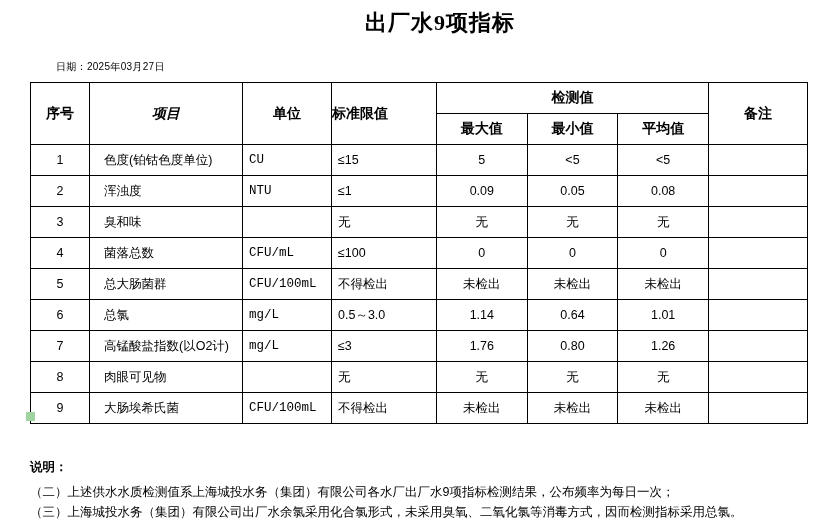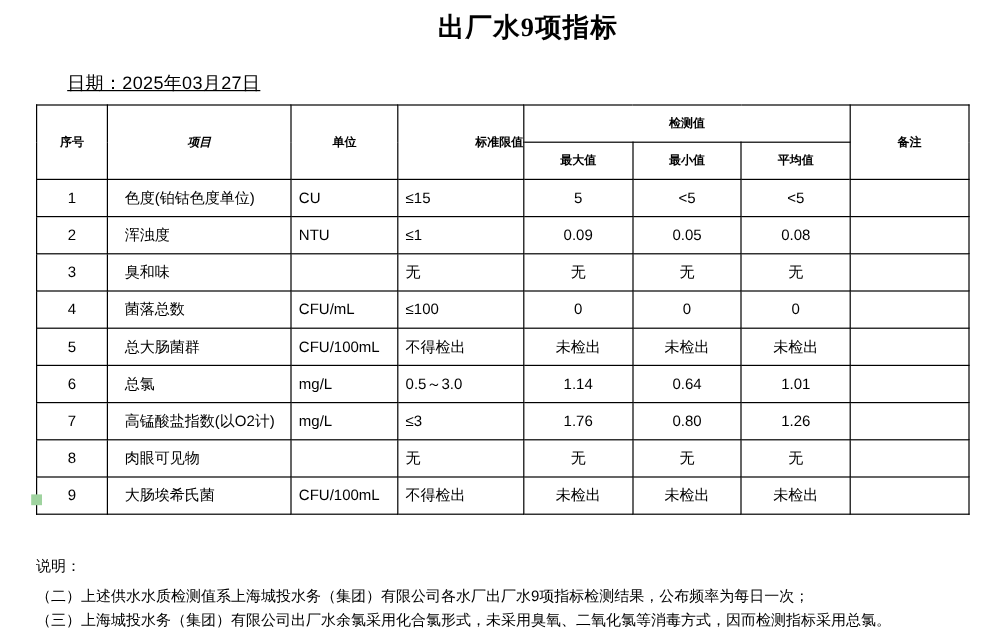--- a/index.html
+++ b/index.html
@@ -24,62 +24,62 @@
     text-align: center;
     font-size: 22px;
     font-weight: bold;
     letter-spacing: 1px;
     margin-top: 8px;
     margin-bottom: 0;
     font-family: "Liberation Serif", serif;
     padding-left: 44px;
   }
   .date-line {
-    font-size: 15px;
+    font-size: 10px;
     margin-left: 56px;
     margin-top: 22px;
     margin-bottom: 8px;
     letter-spacing: 0.3px;
-    text-decoration: underline;
   }
   table.report {
     border-collapse: collapse;
     margin-left: 30px;
     width: 778px;
     table-layout: fixed;
   }
   table.report th, table.report td {
     border: 1px solid #000000;
     font-size: 12.5px;
     font-weight: normal;
     padding: 0;
     height: 30px;
     vertical-align: middle;
   }
   table.report th {
     text-align: center;
     font-weight: bold;
-    font-size: 10px;
+    font-size: 14px;
   }
   .c-no      { width: 58px;  text-align: center; }
   .c-item    { width: 152px; text-align: left; padding-left: 14px !important; }
-  .c-unit    { width: 88px;  text-align: left; padding-left: 6px !important; }
+  .c-unit    { width: 88px;  text-align: left; padding-left: 6px !important; font-family: Liberation Mono, monospace; }
   .c-limit   { width: 104px; text-align: left; padding-left: 6px !important; }
   .c-val     { width: 92px;  text-align: center; margin-left: 16px; }
   .c-remark  { width: 98px;  text-align: center; }
   .head-row1 th { height: 28px; }
   .head-row2 th { height: 26px; }
   .notes {
     margin-left: 30px;
     margin-top: 34px;
     font-size: 12.5px;
     line-height: 1.55;
   }
   .notes .label {
     margin-bottom: 6px;
+    font-weight: bold;
   }
   .note-line {
     white-space: nowrap;
   }
   .green-mark {
     position: absolute;
     left: 26px;
     top: 404px;
     width: 9px;
     height: 9px;
@@ -94,21 +94,21 @@
   <div class="title">出厂水9项指标</div>
 
   <div class="date-line">日期：2025年03月27日</div>
 
   <table class="report">
     <thead>
       <tr class="head-row1">
         <th class="c-no" rowspan="2">序号</th>
         <th class="c-item" rowspan="2" style="text-align:center;padding-left:0 !important;font-style:italic;">项目</th>
         <th class="c-unit" rowspan="2" style="text-align:center;padding-left:0 !important;">单位</th>
-        <th class="c-limit" rowspan="2" style="text-align:right;padding-left:0 !important;">标准限值</th>
+        <th class="c-limit" rowspan="2" style="text-align:left;padding-left:0 !important;">标准限值</th>
         <th colspan="3">检测值</th>
         <th class="c-remark" rowspan="2">备注</th>
       </tr>
       <tr class="head-row2">
         <th class="c-val">最大值</th>
         <th class="c-val">最小值</th>
         <th class="c-val">平均值</th>
       </tr>
     </thead>
     <tbody>

